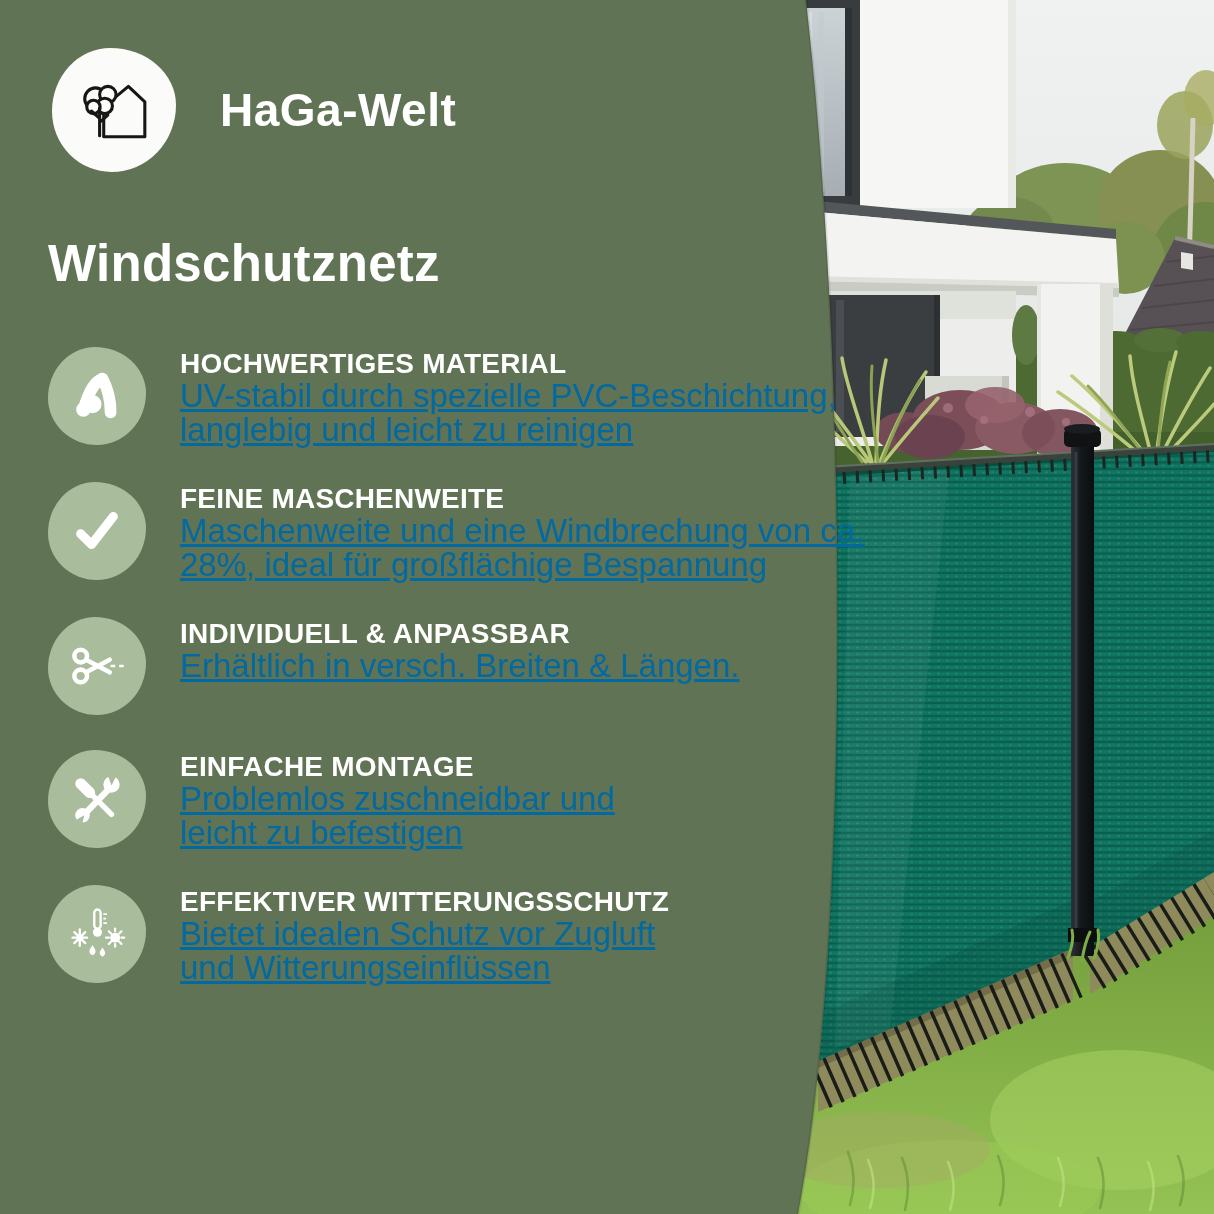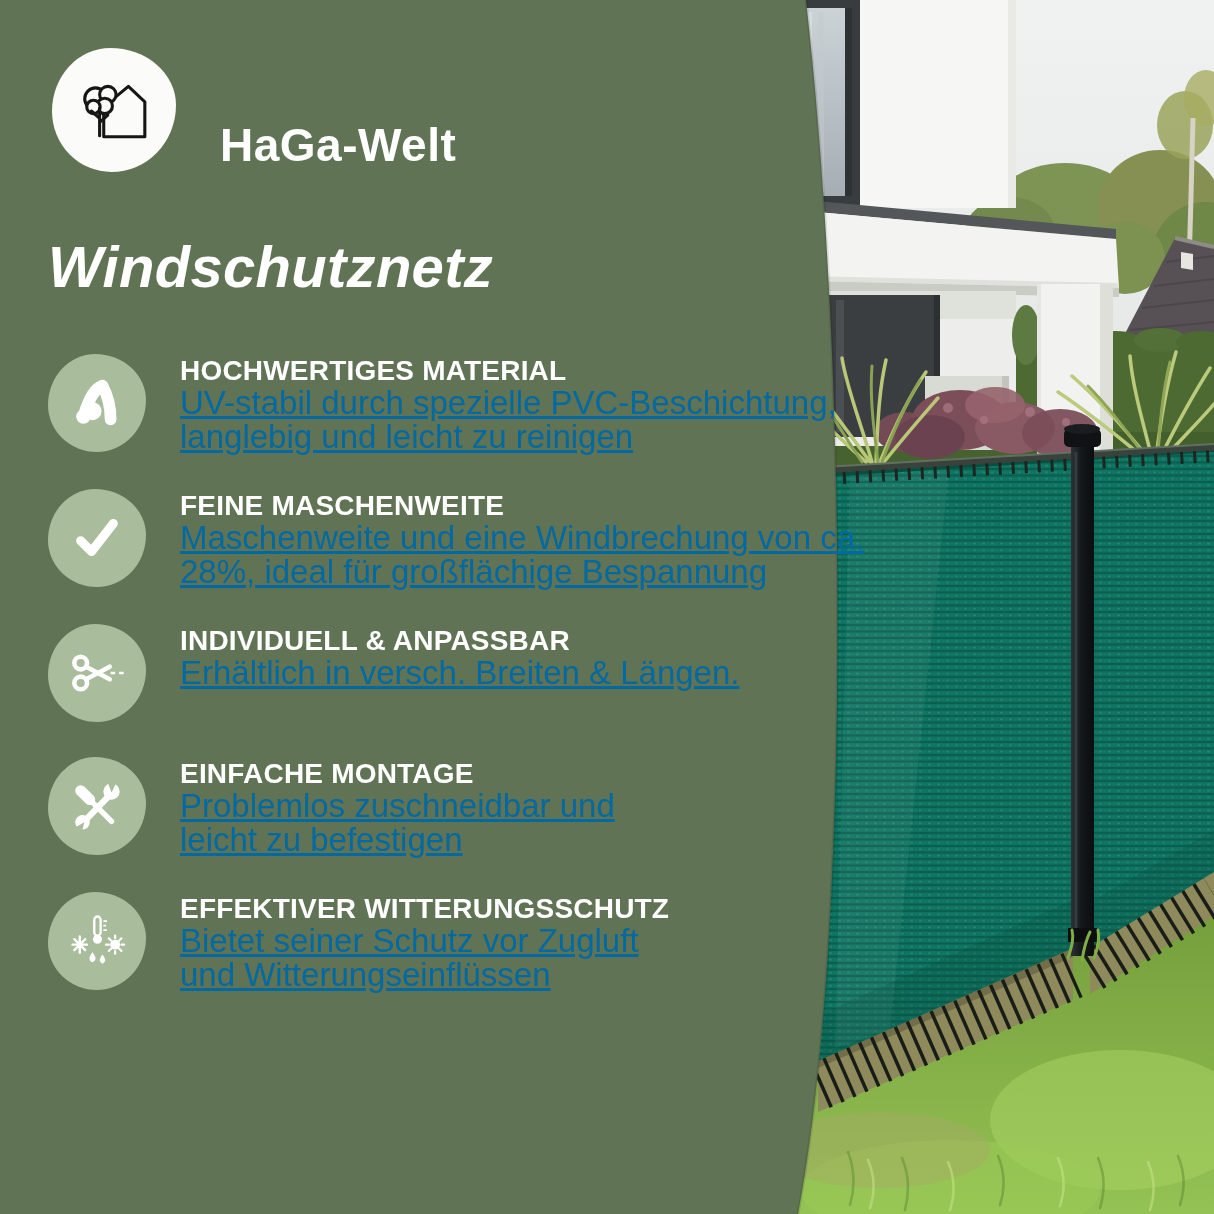--- a/index.html
+++ b/index.html
@@ -3,29 +3,29 @@
 <meta charset="utf-8">
 <style>
   html,body{margin:0;padding:0;background:#222;}
   .canvas{
     position:relative;width:1214px;height:1214px;overflow:hidden;
     font-family:"Liberation Sans",sans-serif;background:#e7eae8;
   }
   .layer{position:absolute;inset:0;}
   
   .content{position:absolute;top:0;left:0;width:812px;z-index:3;}
-  .logo-row{display:flex;align-items:flex-end;gap:44px;margin:48px 0 0 52px;}
+  .logo-row{display:flex;align-items:center;gap:44px;margin:48px 0 0 52px;}
   .logo-blob{
     width:124px;height:124px;background:#fbfbf9;flex:0 0 auto;
     border-radius:47% 53% 52% 48% / 51% 46% 54% 49%;
     display:flex;align-items:center;justify-content:center;
   }
   .brand-name{color:#ffffff;font-size:46px;font-weight:bold;letter-spacing:.5px;}
-  .page-title{color:#ffffff;font-size:58px;font-weight:bold;letter-spacing:.3px;
-    margin:66px 0 0 48px;line-height:1;font-style:italic;}
+  .page-title{color:#ffffff;font-size:51px;font-weight:bold;letter-spacing:.3px;
+    margin:66px 0 0 48px;line-height:1;}
   .features{margin:58px 0 0 48px;}
   .feature{display:flex;gap:34px;margin-bottom:35px;}
   .feature-icon{
     width:98px;height:98px;flex:0 0 auto;background:#a9bc9b;
     border-radius:48% 52% 50% 50% / 52% 47% 53% 48%;
     display:flex;align-items:center;justify-content:center;
   }
   .feature-text{padding-top:1px;}
   .feature-heading{color:#ffffff;font-size:28px;font-weight:bold;
     letter-spacing:.2px;line-height:31px;white-space:nowrap;}
@@ -285,20 +285,20 @@
             <circle cx="52" cy="36" r="5.5" fill="#ffffff"></circle>
             <g stroke="#ffffff" stroke-width="2.4" stroke-linecap="round">
               <path d="M52 26 V29 M52 43 V46 M42 36 H45 M59 36 H62 M45 29 L47.5 31.5 M56.5 40.5 L59 43 M59 29 L56.5 31.5 M47.5 40.5 L45 43"></path>
             </g>
             <path d="M27 44 C31 50 32 52.5 27 55.5 C22 52.5 23 50 27 44 Z" fill="#ffffff"></path>
             <path d="M38 47 C41.5 52 42.5 54.5 38 57 C33.5 54.5 34.5 52 38 47 Z" fill="#ffffff"></path>
           </svg>
         </div>
         <div class="feature-text">
           <div class="feature-heading">EFFEKTIVER WITTERUNGSSCHUTZ</div>
-          <div class="feature-line">Bietet seiner Schutz vor Zugluft</div>
+          <div class="feature-line">Bietet idealen Schutz vor Zugluft</div>
           <div class="feature-line">und Witterungseinflüssen</div>
         </div>
       </div>
 
     </div>
   </div>
 </div>
 
 </body></html>

